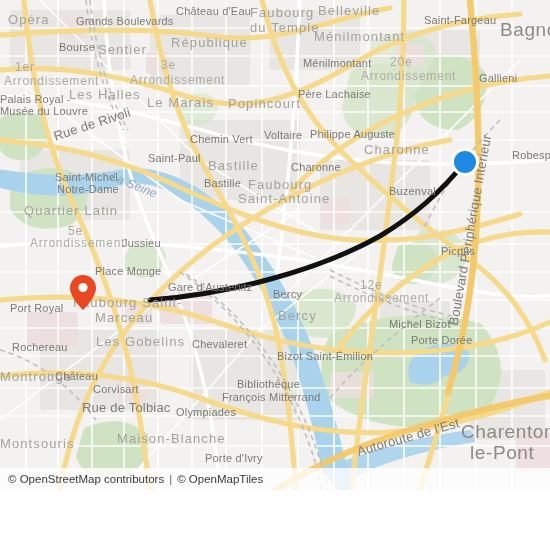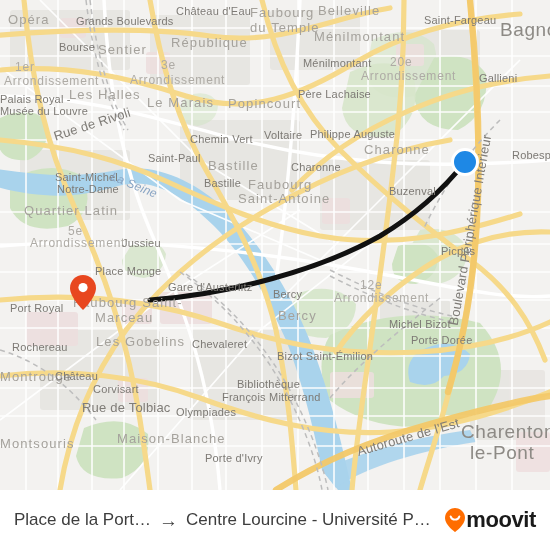--- a/index.html
+++ b/index.html
@@ -312,32 +312,21 @@
     <div id="origin-pin">
       <svg viewBox="0 0 26 35" width="26" height="35">
         <path d="M13 0 C5.8 0 0 5.8 0 13 c0 9.6 13 22 13 22 s13 -12.4 13 -22 C26 5.8 20.2 0 13 0 Z" fill="#e8471f"></path>
         <circle cx="13" cy="12.6" r="4.6" fill="#ffffff"></circle>
       </svg>
     </div>
 
     <div id="dest-dot"></div>
 
 
-  </div>
-
-  <div id="footer">
-    <div id="route-summary">
-      <span id="origin-label" class="endpoint">Place de la Port…</span>
-      <span id="arrow-icon">→</span>
-      <span id="dest-label" class="endpoint">Centre Lourcine - Université Par…</span>
-    </div>
-    <div id="brand">
-      <span style="display:inline-block;line-height:0;margin-right:1px;">
-        <svg width="20" height="24" viewBox="0 0 20 24">
-          <path d="M10 0 C4.5 0 0 4.5 0 10 c0 7.2 10 14 10 14 s10 -6.8 10 -14 C20 4.5 15.5 0 10 0 Z" fill="#ff6d00"></path>
-          <path d="M5.6 8.4 a4.6 4.6 0 0 0 8.8 0" stroke="#ffffff" stroke-width="1.9" fill="none" stroke-linecap="round"></path>
-        </svg>
-      </span>
-      <span id="brand-name">moovit</span>
+    <div id="attribution">
+      <span>© OpenStreetMap contributors</span>
+      <span class="attr-sep">|</span>
+      <span>© OpenMapTiles</span>
     </div>
   </div>
 
+
 </div>
 
 </body></html>

